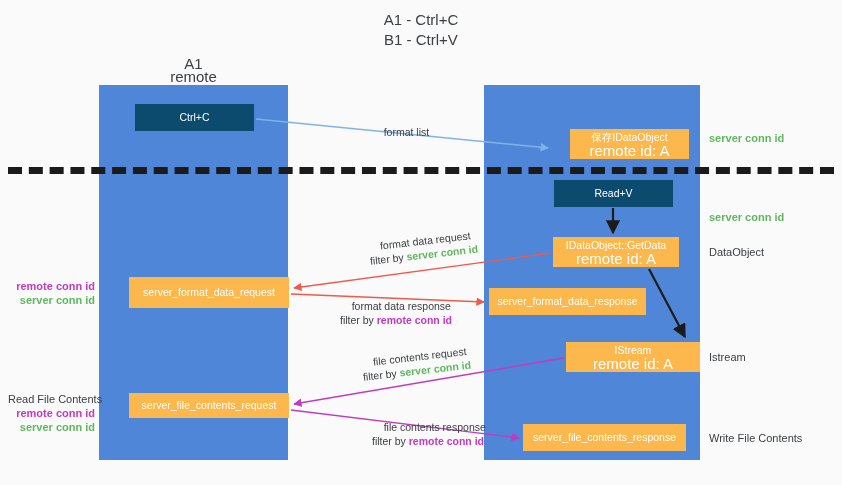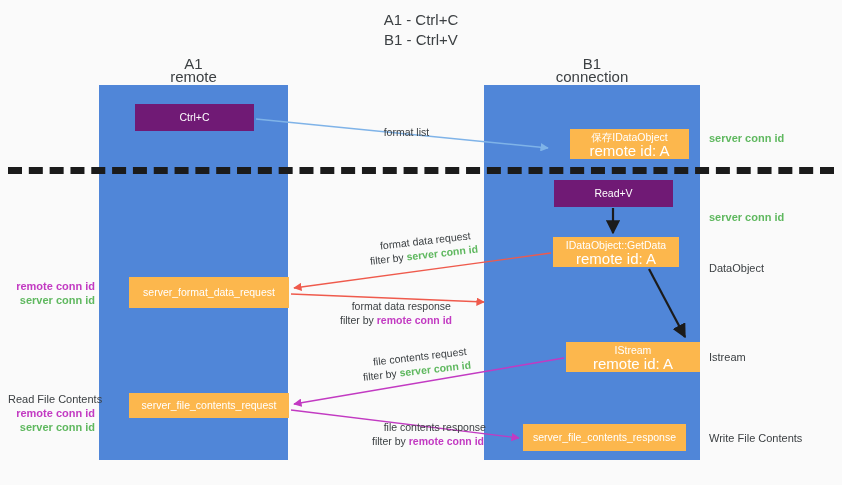--- a/index.html
+++ b/index.html
@@ -64,21 +64,21 @@
     flex-direction: column;
     align-items: center;
     justify-content: center;
     color: #ffffff;
     font-size: 10.5px;
     line-height: 13px;
     text-align: center;
     white-space: pre;
     padding: 2px 4px;
   }
-  .node.green  { background: #701a75; }
+  .node.green  { background: #0c4a6e; }
   .node.orange { background: #fcb74d; }
 
   .node .l2 { font-size: 15px; }
 
   #n-ctrlc     { left: 135px; top: 104px; width: 119px; height: 27px; }
   #n-save      { left: 553px; top: 129px; width: 119px; height: 30px; margin-left: 17px; }
   #n-ctrlv     { left: 554px; top: 180px; width: 119px; height: 27px; }
   #n-getdata   { left: 553px; top: 237px; width: 126px; height: 30px; }
   #n-req1      { left: 129px; top: 277px; width: 160px; height: 31px; }
   #n-resp1     { left: 489px; top: 288px; width: 157px; height: 27px; }
@@ -90,21 +90,21 @@
   .ann {
     font-size: 11px;
     line-height: 14px;
     white-space: pre;
   }
   .ann.green-t  { color: #5fb85f; font-weight: bold; }
   .ann.dark     { color: #3c4043; }
 
   #a-srv-top    { left: 709px; top: 131px; }
   #a-srv-mid    { left: 709px; top: 210px; }
-  #a-dataobject { left: 709px; top: 245px; margin-top: 16px; }
+  #a-dataobject { left: 709px; top: 245px; }
   #a-istream    { left: 709px; top: 350px; }
   #a-writefile  { left: 709px; top: 431px; }
 
   
   #a-left-1 {
     left: 10px; top: 279px; width: 85px;
     text-align: right;
     font-size: 11px; line-height: 14px; white-space: pre;
   }
   #a-left-2 {
@@ -146,22 +146,20 @@
 
   <div class="abs" id="title">A1 - Ctrl+C
 B1 - Ctrl+V</div>
 
   <div class="abs lane" id="lane-a1"></div>
   <div class="abs lane" id="lane-b1"></div>
 
   <div class="abs lane-head" id="head-a1"><span>A1</span>
 <span>remote</span></div>
 
-  <div class="abs lane-head" id="head-b1"><span>B1</span>
-<span>connection</span></div>
 
   <svg class="overlay">
     <defs>
       <marker id="ah-blue" viewBox="0 0 10 10" refX="9" refY="5" markerWidth="6" markerHeight="6" orient="auto-start-reverse">
         <path d="M0,0 L10,5 L0,10 z" fill="#7fb3e8"></path>
       </marker>
       <marker id="ah-red" viewBox="0 0 10 10" refX="9" refY="5" markerWidth="6" markerHeight="6" orient="auto-start-reverse">
         <path d="M0,0 L10,5 L0,10 z" fill="#ef5a4c"></path>
       </marker>
       <marker id="ah-mag" viewBox="0 0 10 10" refX="9" refY="5" markerWidth="6" markerHeight="6" orient="auto-start-reverse">
@@ -202,20 +200,23 @@
 
   <div class="abs node orange" id="n-getdata">
     <span>IDataObject::GetData</span>
     <span class="l2">remote id: A</span>
   </div>
 
   <div class="abs node orange" id="n-req1">
     <span>server_format_data_request</span>
   </div>
 
+  <div class="abs node orange" id="n-resp1">
+    <span>server_format_data_response</span>
+  </div>
 
   <div class="abs node orange" id="n-istream">
     <span>IStream</span>
     <span class="l2">remote id: A</span>
   </div>
 
   <div class="abs node orange" id="n-req2">
     <span>server_file_contents_request</span>
   </div>
 

